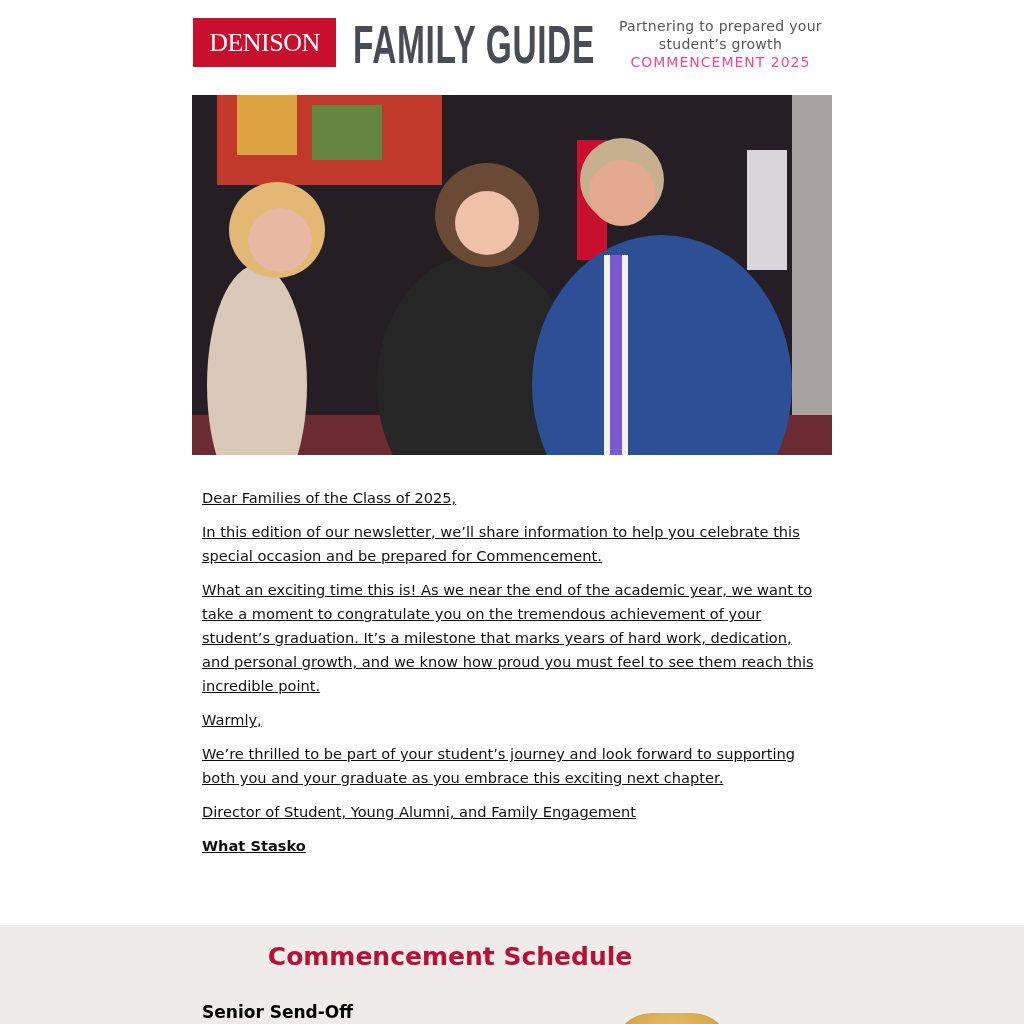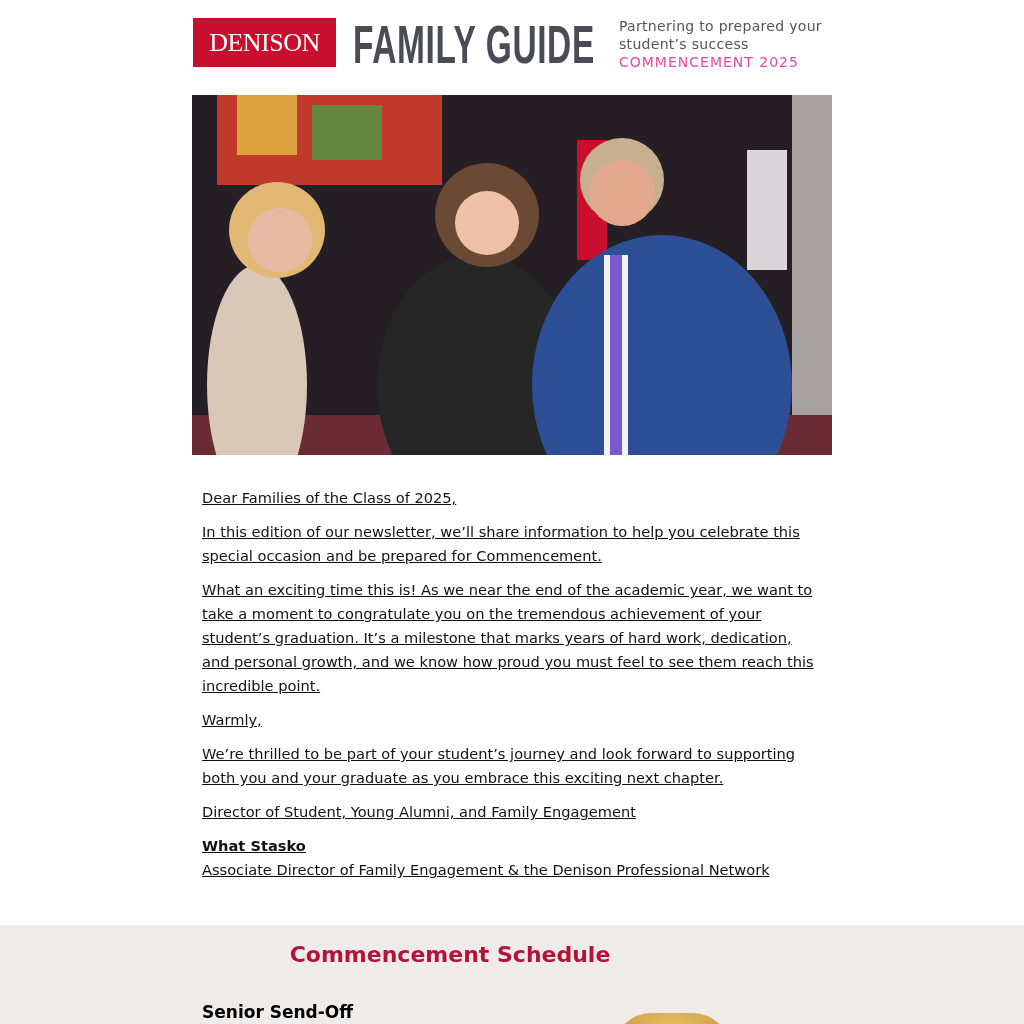--- a/index.html
+++ b/index.html
@@ -1,48 +1,48 @@
 <!DOCTYPE html>
 <html><head>
 <meta charset="utf-8">
 <style>
   html, body { margin: 0; padding: 0; background: #ffffff; }
   body { width: 1024px; height: 1024px; overflow: hidden; position: relative;
          font-family: "DejaVu Sans", sans-serif; color: #111; }
-  .header { position: absolute; left: 192px; top: 14px; width: 640px; height: 60px; }
+  .header { position: absolute; left: 192px; top: 14px; width: 640px; height: 60px; text-align: center; }
   .logo { position: absolute; left: 1px; top: 4px; width: 143px; height: 49px;
           background: #c8102e; color: #fff; font-family: "Liberation Serif", serif;
           font-size: 26px; letter-spacing: -0.5px; display: flex; align-items: center; justify-content: center; }
   .guide-title { position: absolute; left: 161px; top: 0px; font-family: "Liberation Sans", sans-serif;
           font-size: 54px; font-weight: bold; color: #474c55; line-height: 60px;
           transform: scaleX(0.62); transform-origin: left top; letter-spacing: 1px; white-space: nowrap; }
   .tagline { position: absolute; left: 427px; top: 3px; font-size: 14px; color: #555; line-height: 18px; letter-spacing: 0.3px; }
   .tagline .edition { color: #ec4899; font-weight: normal; letter-spacing: 1px; font-size: 14px; }
   .hero { position: absolute; left: 192px; top: 95px; width: 640px; height: 360px; overflow: hidden;
           background: #1d1a1e; }
   .hero svg { display: block; }
   .letter { position: absolute; left: 202px; top: 486px; width: 620px; font-size: 14.6px; line-height: 24px; color: #111; }
   .letter p { margin: 0 0 10px 0; text-decoration: underline; }
   .sig-name { font-weight: bold; display: block; }
   .schedule { position: absolute; left: 0; top: 925px; width: 1024px; height: 99px; background: #efebe8; }
   .schedule-title { position: absolute; left: 0; width: 900px; top: 17px; text-align: center;
-          color: #b5123a; font-weight: bold; font-size: 22px; }
+          color: #b5123a; font-weight: bold; font-size: 25px; }
   .event-title { position: absolute; left: 202px; top: 77px; font-weight: bold; font-size: 17px; color: #000000; }
   .medal { position: absolute; left: 612px; top: 88px; width: 120px; height: 40px; border-radius: 60px 60px 0 0;
            background: radial-gradient(circle at 50% 60%, #e8c16a, #c99a3f); }
 </style>
 </head>
 <body>
 
 <div class="header">
   <div class="logo">DENISON</div>
   <div class="guide-title">FAMILY GUIDE</div>
   <div class="tagline">
     <div>Partnering to prepared your</div>
-    <div>student’s success</div>
+    <div>student’s growth</div>
     <div class="edition">COMMENCEMENT 2025</div>
   </div>
 </div>
 
 <div class="hero" title="Graduate in black gown posing with her parents at Commencement">
   <svg width="640" height="360" viewBox="0 0 640 360">
     <rect width="640" height="360" fill="#1e1b20"></rect>
     <rect x="0" y="0" width="640" height="360" fill="#2a2228" opacity="0.6"></rect>
     <rect x="25" y="0" width="225" height="90" fill="#c0392b"></rect>
     <rect x="45" y="0" width="60" height="60" fill="#e8d04a" opacity="0.7"></rect>
@@ -69,21 +69,20 @@
   <p>Dear Families of the Class of 2025,</p>
   <p>In this edition of our newsletter, we’ll share information to help you celebrate this special occasion and be prepared for Commencement.</p>
   <p>What an exciting time this is! As we near the end of the academic year, we want to take a moment to congratulate you on the tremendous achievement of your student’s graduation. It’s a milestone that marks years of hard work, dedication, and personal growth, and we know how proud you must feel to see them reach this incredible point.</p>
   <p>Warmly,</p>
   <p>We’re thrilled to be part of your student’s journey and look forward to supporting both you and your graduate as you embrace this exciting next chapter.</p>
   <p>
     <span>Director of Student, Young Alumni, and Family Engagement</span>
   </p>
   <p>
     <span class="sig-name">What Stasko</span>
-    <span>Associate Director of Family Engagement &amp; the Denison Professional Network</span>
   </p>
 </div>
 
 <div class="schedule">
   <div class="schedule-title">Commencement Schedule</div>
   <div class="event-title">Senior Send-Off</div>
   <div class="medal"></div>
 </div>
 
 </body></html>

